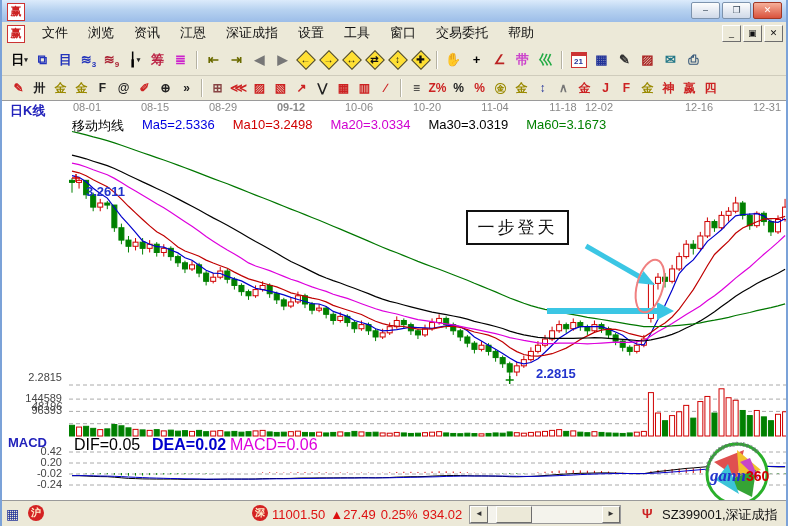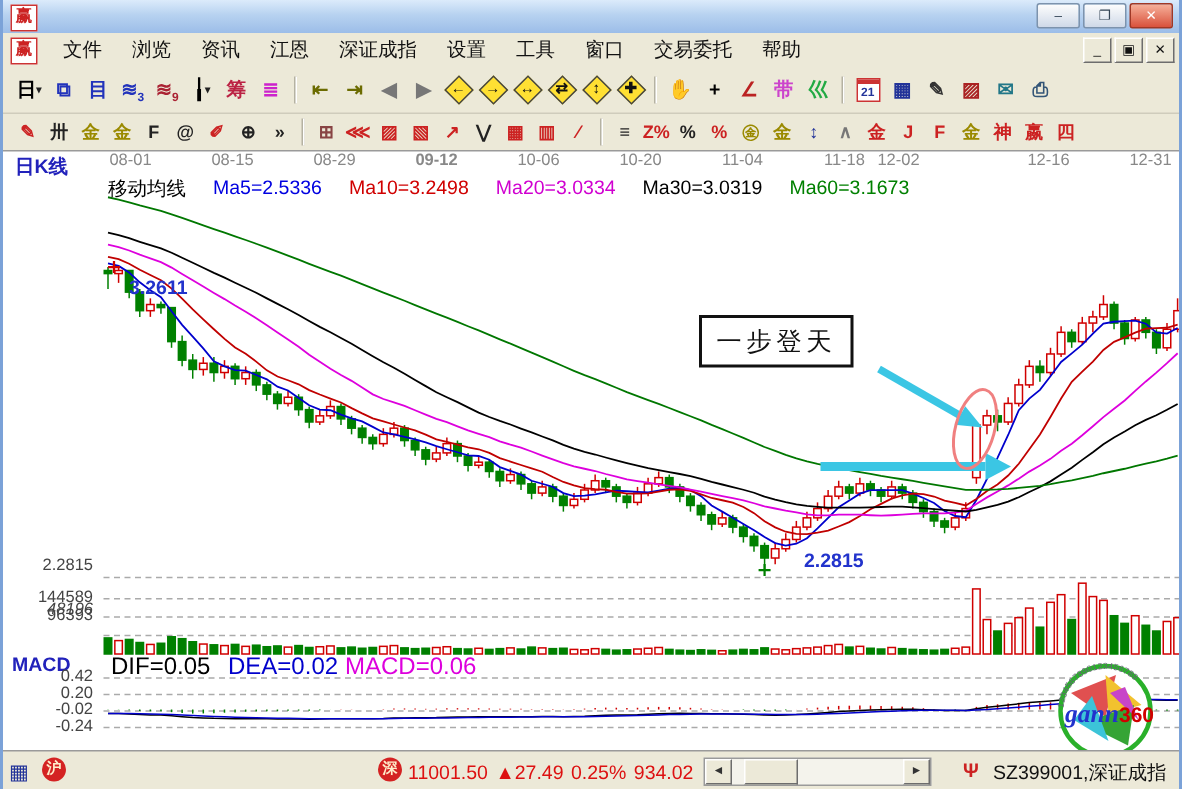--- a/index.html
+++ b/index.html
@@ -683,21 +683,21 @@
     <span class="axis-label ov" style="left:2px;top:392px;">144589</span>
     <span class="axis-label ov" style="left:2px;top:404px;">96393</span>
     <span class="axis-label ov" style="left:2px;top:400px;font-style:italic;">48196</span>
 
     <span class="ov" id="macd-title">MACD</span>
     <span class="axis-label ov" style="left:2px;top:445px;">0.42</span>
     <span class="axis-label ov" style="left:2px;top:456px;">0.20</span>
     <span class="axis-label ov" style="left:2px;top:467px;">-0.02</span>
     <span class="axis-label ov" style="left:2px;top:478px;">-0.24</span>
     <span class="macd-ind ov" style="left: 72px; color: rgb(0, 0, 0);" id="dif-label">DIF=0.05</span>
-    <span class="macd-ind ov" style="left: 150px; color: rgb(0, 0, 204);" id="dea-label">DEA=0.02</span>
+    <span class="macd-ind ov" style="left: 150px; color: rgb(0, 0, 204); font-weight: bold;" id="dea-label">DEA=0.02</span>
     <span class="macd-ind ov" style="left: 228px; color: rgb(221, 0, 221);" id="macd-label">MACD=0.06</span>
   </div>
 
   <div id="statusbar">
     <span class="sb-abs" style="left:4px;top:5px;color:#223399;font-size:14px;">▦</span>
     <span class="sb-abs sb-circ" style="left:26px;top:4px;">沪</span>
     <span class="sb-abs sb-circ" style="left:250px;top:4px;">深</span>
     <span class="sb-abs red-q" style="left:270px;top:5px;">
       <b>11001.50</b><b>▲27.49</b><b>0.25%</b><b style="margin-right:16px">934.02</b><span class="unit">亿</span>
     </span>

